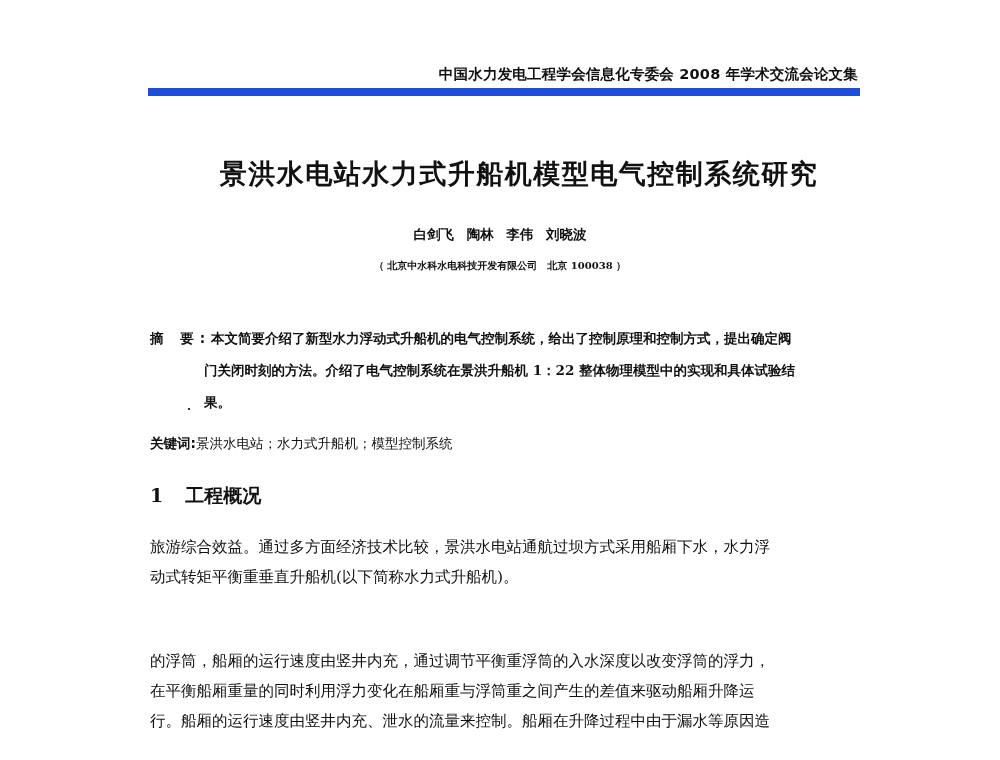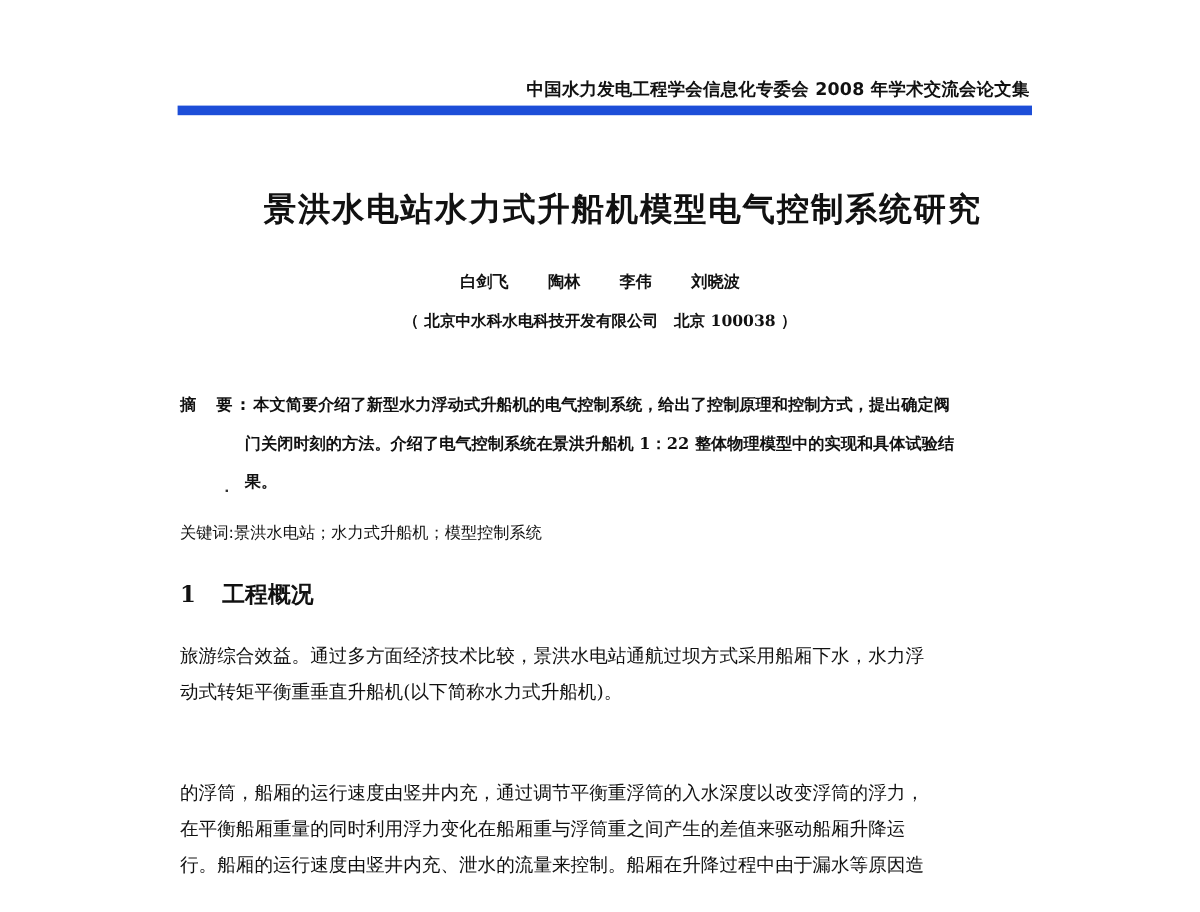--- a/index.html
+++ b/index.html
@@ -49,28 +49,28 @@
     .authors {
       position: absolute;
       left: 0;
       width: 1000px;
       top: 226px;
       text-align: center;
       font-size: 13.5px;
       font-weight: bold;
       white-space: nowrap;
     }
-    .authors span { margin: 0 14px; text-align: center; }
+    .authors span { margin: 0 4px; text-align: center; }
     .affiliation {
       position: absolute;
       left: 0;
       width: 1000px;
       top: 259px;
       text-align: center;
-      font-size: 13px;
+      font-size: 10px;
       font-weight: bold;
       white-space: nowrap;
     }
     .abstract {
       position: absolute;
       left: 150px;
       top: 322px;
       width: 712px;
       font-size: 13.5px;
       font-weight: bold;
@@ -96,21 +96,21 @@
     }
     .keywords {
       position: absolute;
       left: 150px;
       top: 435px;
       font-size: 13.5px;
       white-space: nowrap;
     }
     .keywords .label {
       font-family: "DejaVu Sans", "Liberation Sans", sans-serif;
-      font-weight: 400;
+      font-weight: 700;
       text-align: center;
     }
     .section-heading {
       position: absolute;
       left: 150px;
       top: 483px;
       font-size: 19px;
       font-weight: bold;
       white-space: nowrap;
     }

